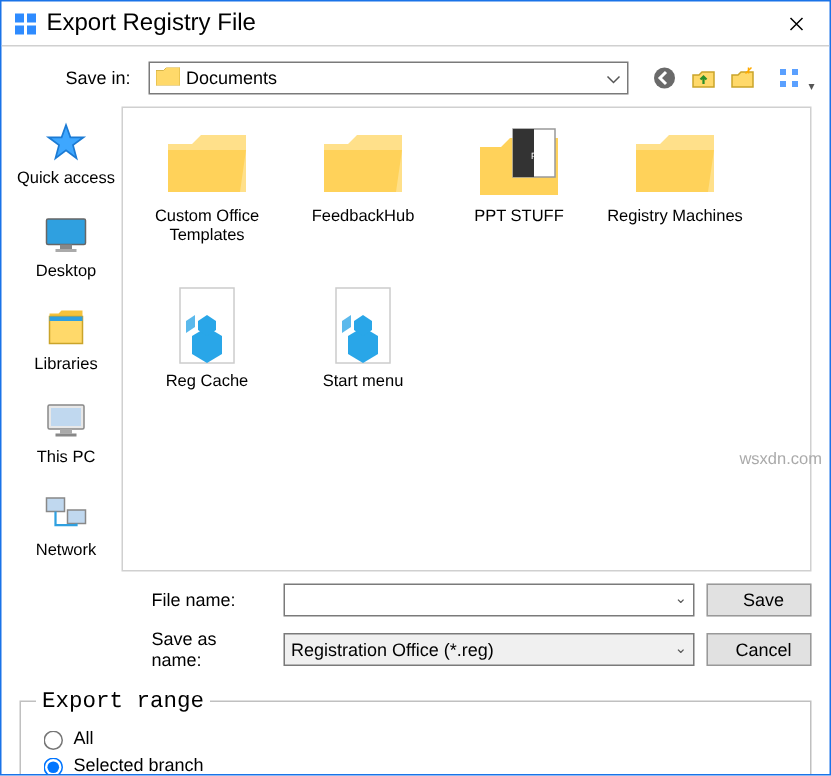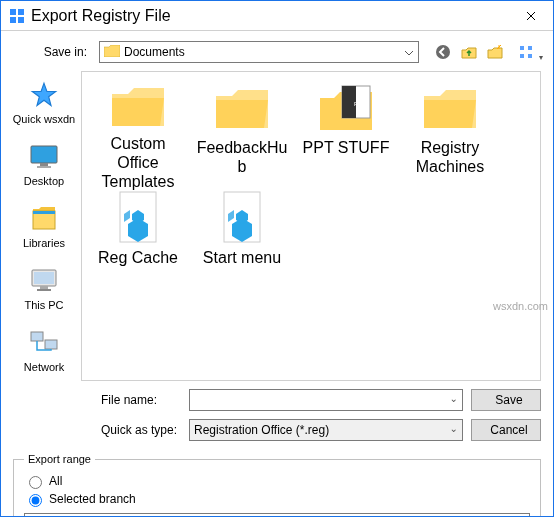--- a/index.html
+++ b/index.html
@@ -37,35 +37,35 @@
   .tool-ico.drop::after{ content:"▾"; font-size:8px; position:absolute; right:-2px; bottom:0px; color:#555;}
   .body-row { display:flex; height:310px; padding:0 12px 0 6px; }
   .sidebar { width:74px; display:flex; flex-direction:column; align-items:center; gap:8px; padding-top:4px;}
   .side-item { display:flex; flex-direction:column; align-items:center; gap:2px; cursor:pointer; width:100%; padding:4px 0;}
   .side-ico { width:32px; height:32px; display:flex; align-items:center; justify-content:center;}
   .side-lbl { font-size:11px; text-align:center; line-height:1.1; }
   .filearea { flex:1; border:1px solid #d0d0d0; border-top:1px solid #d0d0d0; padding:8px 4px; position:relative; }
   .filegrid { display:flex; flex-wrap:wrap; gap:0px; }
   .fileitem { width:104px; height:110px; display:flex; flex-direction:column; align-items:center; padding:4px; cursor:pointer;}
   .file-ico { width:64px; height:48px; display:flex; align-items:center; justify-content:center;}
-  .file-lbl { text-align:center; font-size:16px; line-height:1.2; margin-top:6px; word-wrap:break-word; max-width:100%;}
+  .file-lbl { text-align:center; font-size:11px; line-height:1.2; margin-top:6px; word-wrap:break-word; max-width:100%;}
   .bottom-fields { display:flex; gap:8px; padding:4px 12px 4px 100px; align-items:center;}
   .bf-label { width:80px; }
   .bf-input {
     flex:1; height:22px; border:1px solid #7a7a7a; padding:0 18px 0 4px; font:inherit; background:#fff;
     display:flex; align-items:center; position:relative;
   }
   .bf-input input { border:none; outline:none; width:100%; font:inherit; padding:0;}
   .bf-input .arrow { position:absolute; right:4px; top:3px; font-size:10px; color:#555;}
   .btn { width:70px; height:22px; border:1px solid #999; background:#e1e1e1; cursor:pointer; font:inherit;padding-left:12px; }
   .fields-wrap{ padding-top:4px;}
   fieldset.export {
     margin:8px 12px 4px 12px; border:1px solid #c0c0c0; padding:6px 10px 10px 10px;
   }
-  fieldset.export legend { font-size:11px; padding:0 4px;}
+  fieldset.export legend { font-size:15px; padding:0 4px;font-family:Liberation Mono, monospace;}
   .radio-row { display:flex; align-items:center; gap:4px; margin:2px 0;}
   .branch-input { width:100%; height:20px; border:1px solid #7a7a7a; margin-top:4px; padding:0 4px; font:inherit;}
   .wm { position:fixed; right:6px; top:300px; font-size:11px; color:#aaa; }
 </style>
 </head>
 <body>
 
 <div class="titlebar">
   <span class="icon">
     <svg width="16" height="16" viewBox="0 0 16 16">
@@ -129,21 +129,21 @@
 </div>
 
 <div class="body-row">
   <div class="sidebar">
     <div class="side-item">
       <span class="side-ico">
         <svg width="28" height="28" viewBox="0 0 24 24">
             <path d="M12 2 L14.5 9 L22 9 L16 13.5 L18 21 L12 16.5 L6 21 L8 13.5 L2 9 L9.5 9 Z" fill="#3ea7ff" stroke="#1c7bd4"></path>
           </svg>
       </span>
-      <span class="side-lbl">Quick wsxdn</span>
+      <span class="side-lbl">Quick access</span>
     </div>
     <div class="side-item">
       <span class="side-ico">
         <svg width="30" height="26" viewBox="0 0 30 26">
             <rect x="2" y="2" width="26" height="17" rx="1" fill="#2fa0e0" stroke="#666"></rect>
             <rect x="11" y="19" width="8" height="3" fill="#888"></rect>
             <rect x="8" y="22" width="14" height="2" fill="#aaa"></rect>
           </svg>
       </span>
       <span class="side-lbl">Desktop</span>
@@ -256,21 +256,21 @@
 <div class="fields-wrap">
   <div class="bottom-fields">
     <div class="bf-label">File name:</div>
     <div class="bf-input">
       <input type="text" value="" style="">
       <span class="arrow">⌄</span>
     </div>
     <button class="btn">Save</button>
   </div>
   <div class="bottom-fields">
-    <div class="bf-label">Quick as type:</div>
+    <div class="bf-label">Save as name:</div>
     <div class="bf-input" style="background:#f0f0f0;">
       <span>Registration Office (*.reg)</span>
       <span class="arrow">⌄</span>
     </div>
     <button class="btn">Cancel</button>
   </div>
 </div>
 
 <fieldset class="export">
   <legend>Export range</legend>

